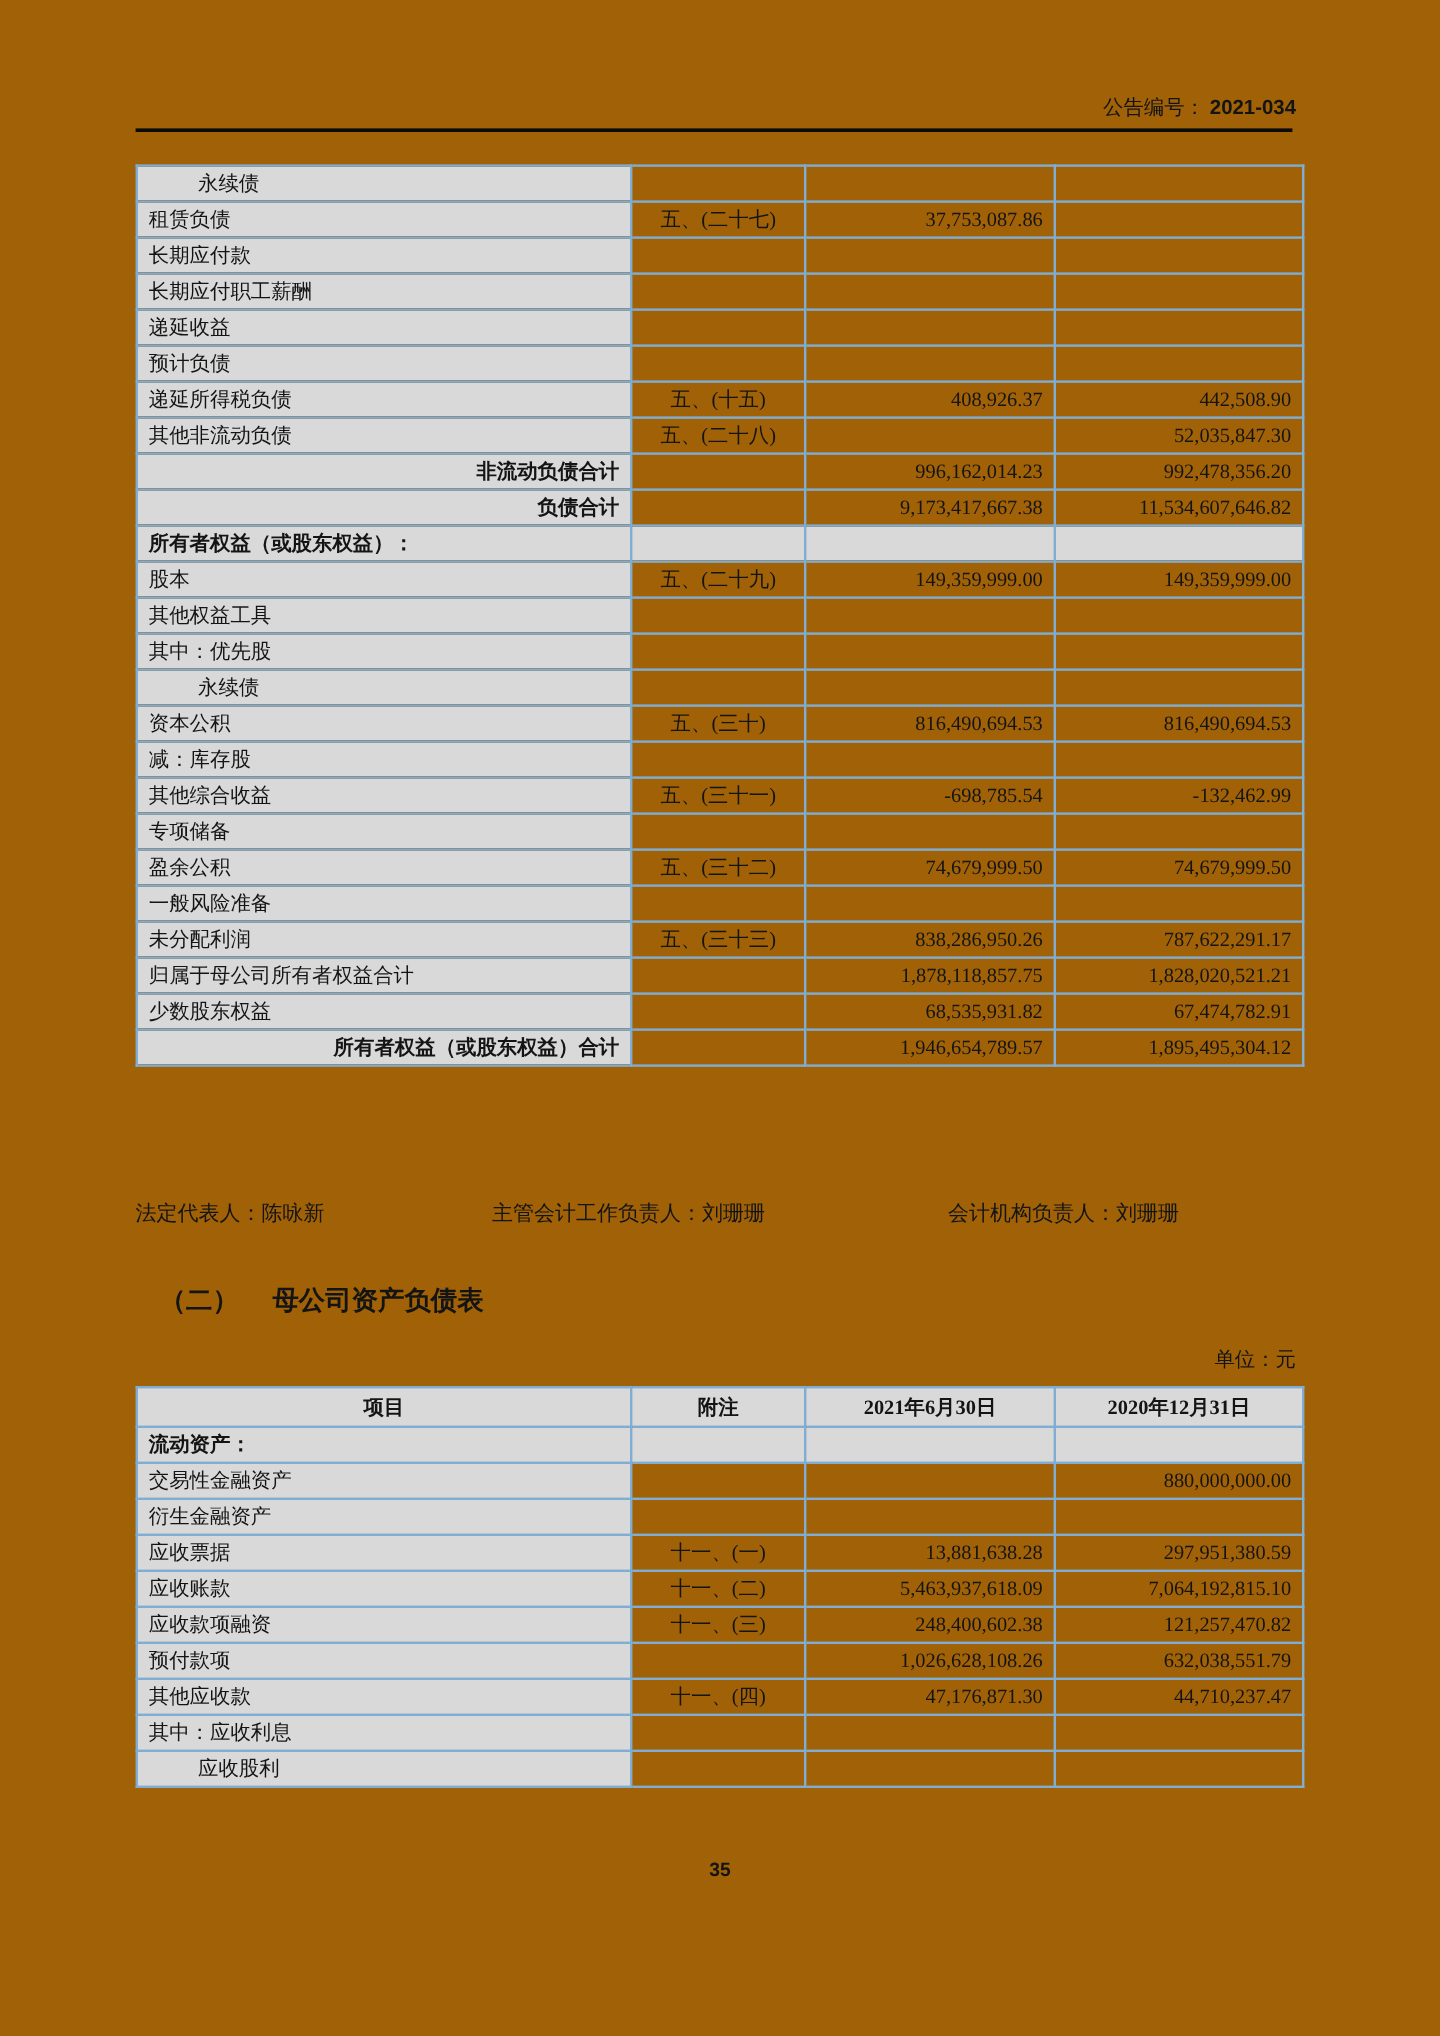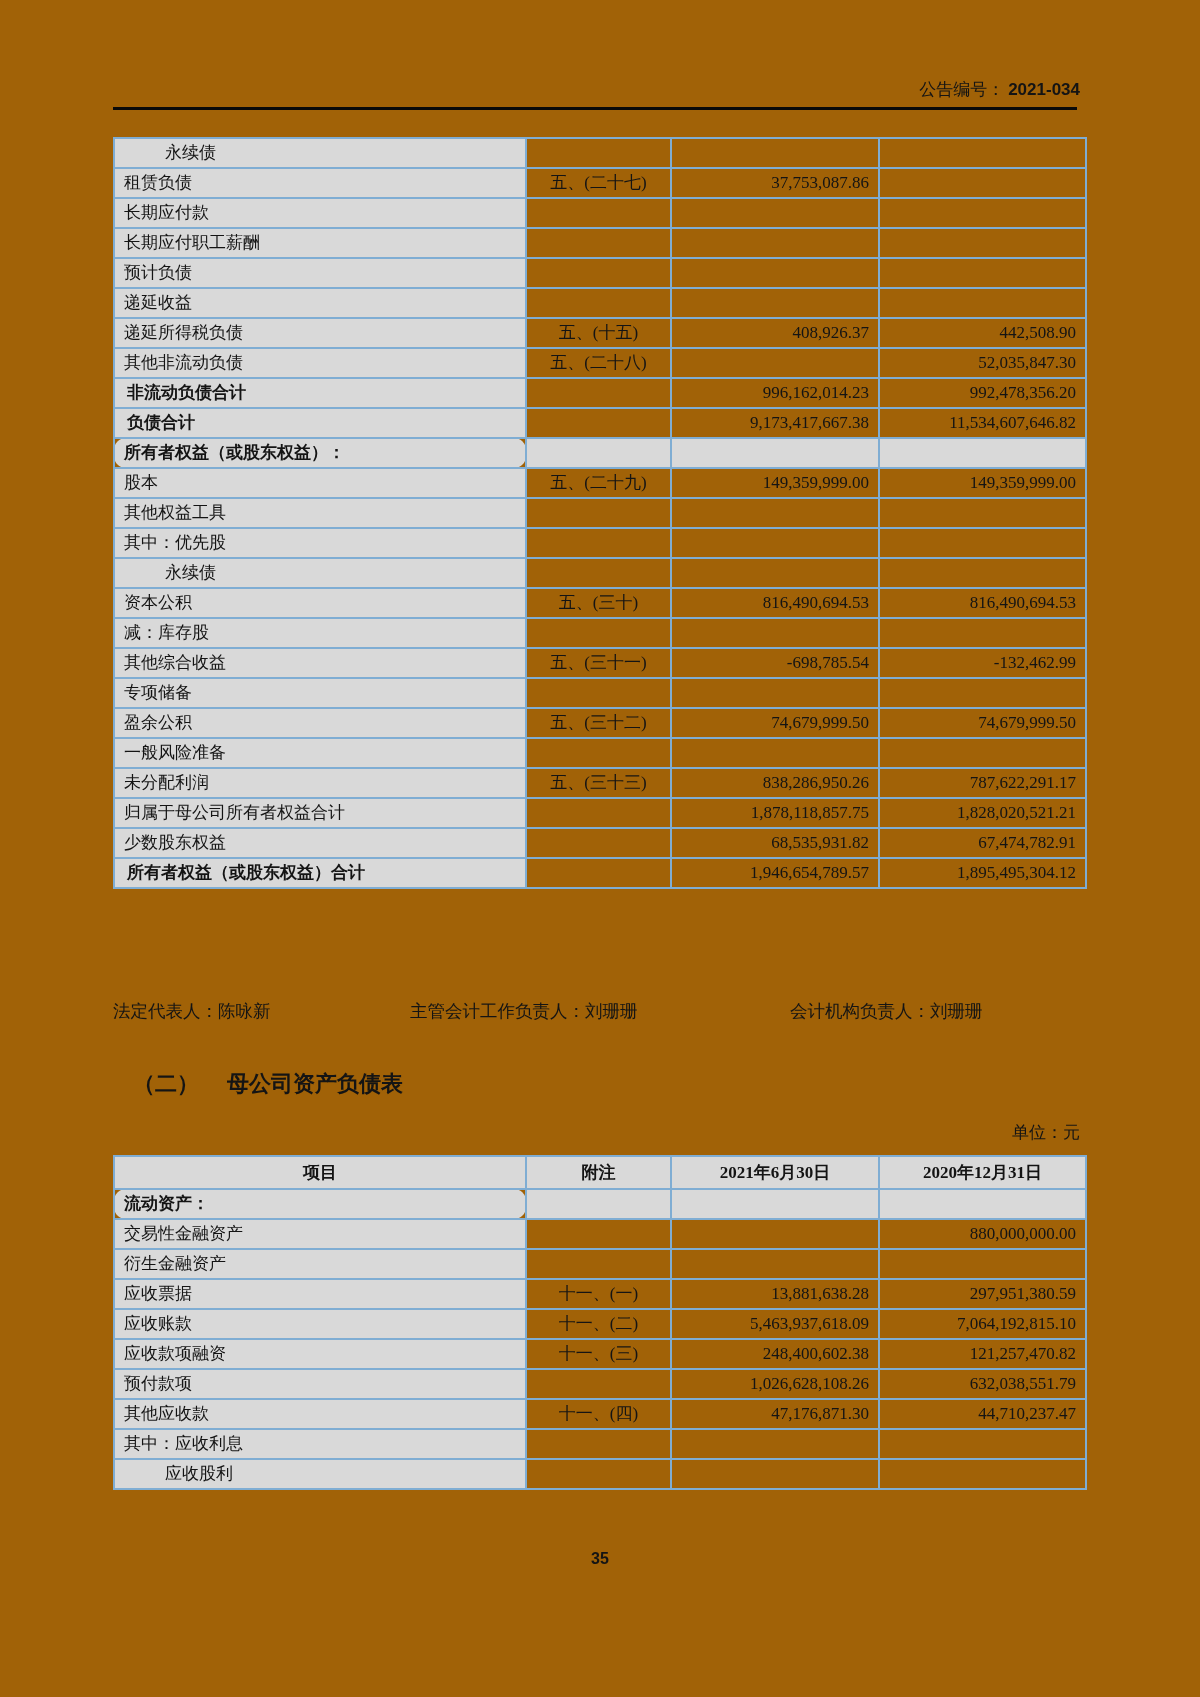--- a/index.html
+++ b/index.html
@@ -60,23 +60,23 @@
   table.fin th{
     background:var(--shade);
     font-weight:bold;
     text-align:center;
     height:33px;
   }
   td.c0{background:var(--shade);text-align:left;}
   td.c1{text-align:center;}
   td.c2,td.c3{text-align:right;font-size:16.5px;}
   tr.row-indent td.c0{padding-left:50px;}
-  tr.row-total td.c0{text-align:left;font-weight:bold;padding-left:12px;}
+  tr.row-total td.c0{text-align:right;font-weight:bold;padding-left:12px;}
   tr.row-section td{background:var(--shade);}
-  tr.row-section td.c0{font-weight:bold;border-radius:12px;}
+  tr.row-section td.c0{font-weight:bold;}
   
   .signatures{
     position:absolute;
     top:999px;
     left:113px;
     width:972px;
     height:24px;
     font-size:17.5px;
   }
   .signatures .sig{position:absolute;top:0;white-space:nowrap;}
@@ -147,27 +147,27 @@
           <td class="c2"></td>
           <td class="c3"></td>
         </tr>
         <tr class="row-item">
           <td class="c0">长期应付职工薪酬</td>
           <td class="c1"></td>
           <td class="c2"></td>
           <td class="c3"></td>
         </tr>
         <tr class="row-item">
+          <td class="c0">递延收益</td>
+          <td class="c1"></td>
+          <td class="c2"></td>
+          <td class="c3"></td>
+        </tr>
+        <tr class="row-item">
           <td class="c0">预计负债</td>
-          <td class="c1"></td>
-          <td class="c2"></td>
-          <td class="c3"></td>
-        </tr>
-        <tr class="row-item">
-          <td class="c0">递延收益</td>
           <td class="c1"></td>
           <td class="c2"></td>
           <td class="c3"></td>
         </tr>
         <tr class="row-item">
           <td class="c0">递延所得税负债</td>
           <td class="c1">五、(十五)</td>
           <td class="c2">408,926.37</td>
           <td class="c3">442,508.90</td>
         </tr>

